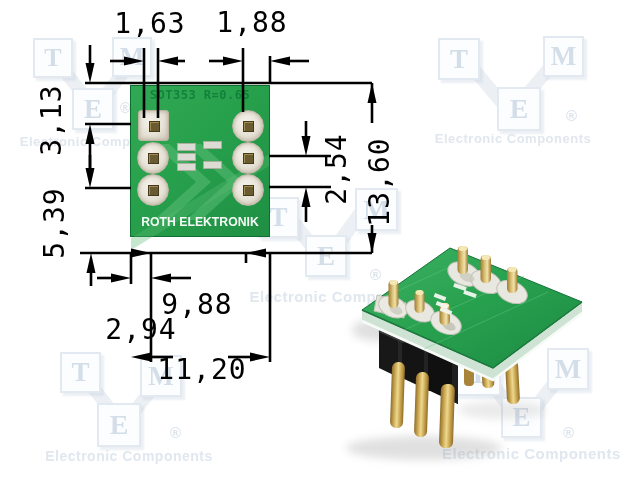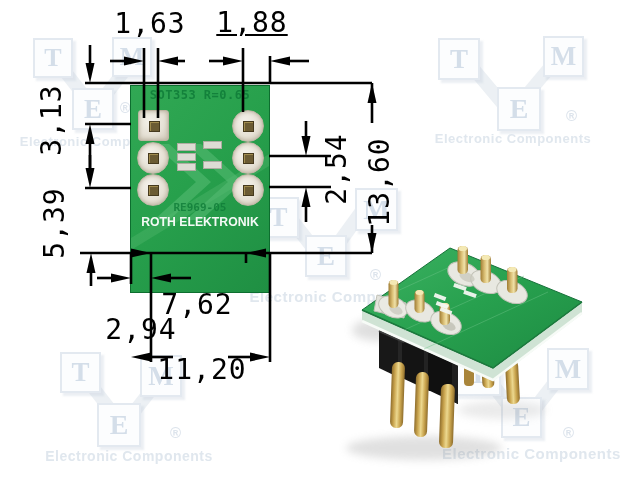--- a/index.html
+++ b/index.html
@@ -11,21 +11,21 @@
   .tme .sq{position:absolute;background:#fcfdfe;border:2px solid #e3e9f0;
            box-shadow:3px 3px 2px rgba(190,200,215,.30);
            display:flex;align-items:center;justify-content:center;
            font-family:"Liberation Serif",serif;font-weight:bold;color:#d4dee9;z-index:2;}
   .tme .vee{position:absolute;background:#ecf0f4;z-index:1;}
   .tme .reg{position:absolute;color:#dde4ec;font-weight:bold;z-index:2;}
   .tme .tag{position:absolute;color:#e0e7ee;font-weight:bold;text-align:center;
             white-space:nowrap;z-index:2;letter-spacing:.5px;}
 
   
-  .pcb{position:absolute;left:130px;top:85px;width:140px;height:208px;
+  .pcb{position:absolute;left:130px;top:85px;width:140px;height:152px;
        background:linear-gradient(135deg,#31a854 0%,#27a04c 45%,#1f8f43 100%);
        border:1px solid #0d6e2f;box-sizing:border-box;z-index:1;}
   .pcb .silk{position:absolute;width:100%;text-align:center;
              font-family:"DejaVu Sans Mono",monospace;font-weight:bold;color:#0f7c38;}
   .pad{position:absolute;width:30px;height:30px;border-radius:50%;
        background:radial-gradient(circle at 40% 35%,#f4f1ea 0%,#e6e1d5 55%,#cfc8b8 100%);
        border:1px solid #bdb5a2;box-shadow:inset 0 0 4px #b5ab99;}
   .pad.square{border-radius:3px;width:29px;height:29px;}
   .chip{position:absolute;left:10px;top:10px;width:9px;height:9px;background:#6b5b33;
         border:1px solid #463a1e;box-shadow:inset 1px 1px 0 #a08b4e;}
@@ -119,21 +119,20 @@
   <div class="pad" style="left:101px;top:88px;">
       <div class="chip"></div>
     </div>
 
   <div class="smd" style="left:46px;top:57px;"></div>
   <div class="smd" style="left:46px;top:67px;"></div>
   <div class="smd" style="left:46px;top:77px;"></div>
   <div class="smd" style="left:72px;top:55px;"></div>
   <div class="smd" style="left:72px;top:75px;"></div>
 
-  <div class="silk" style="top:115px;font-size:11px;opacity:.8;">RE969-05</div>
   <div class="silk" style="top:128px;font-size:13px;color:#ffffff;font-family:'Liberation Sans',sans-serif;transform:scaleX(.94);opacity:.95;">ROTH ELEKTRONIK</div>
 </div>
 
 <svg class="layer" width="640" height="480" viewBox="0 0 640 480">
   <g stroke="#000000" stroke-width="2.6">
     <line x1="85" y1="83" x2="372" y2="83"></line>
     <line x1="80" y1="253" x2="372" y2="253"></line>
     <line x1="85" y1="124" x2="131" y2="124"></line>
     <line x1="85" y1="188" x2="131" y2="188"></line>
     <line x1="269" y1="156" x2="331" y2="156"></line>
@@ -180,26 +179,26 @@
     <polygon points="151,253 131,248.5 131,257.5"></polygon>
     <polygon points="246,253 266,248.5 266,257.5"></polygon>
     <polygon points="131,278 111,273.5 111,282.5"></polygon>
     <polygon points="151,278 171,273.5 171,282.5"></polygon>
     <polygon points="131,357 151,352.5 151,361.5"></polygon>
     <polygon points="270,357 250,352.5 250,361.5"></polygon>
   </g>
 </svg>
 
 <div class="dlab" style="left:85px;top:10px;">1,63</div>
-<div class="dlab" style="left:187px;top:9px;text-decoration:underline;">1,88</div>
+<div class="dlab" style="left:187px;top:9px;">1,88</div>
 <div class="dlab rot" style="left:-13px;top:106px;">3,13</div>
 <div class="dlab rot" style="left:-10px;top:209px;">5,39</div>
 <div class="dlab rot" style="left:272px;top:155px;">2,54</div>
 <div class="dlab rot" style="left:315px;top:168px;">13,60</div>
-<div class="dlab" style="left:132px;top:291px;">7,62</div>
+<div class="dlab" style="left:132px;top:291px;">9,88</div>
 <div class="dlab" style="left:76px;top:316px;">2,94</div>
 <div class="dlab" style="left:137px;top:356px;">11,20</div>
 
 <svg class="layer photo-layer" width="640" height="480" viewBox="0 0 640 480">
   <defs>
     <linearGradient id="gBoard" x1="0" y1="0" x2="1" y2="1">
       <stop offset="0" stop-color="#3cb262"></stop>
         <stop offset=".5" stop-color="#27a04e"></stop>
         <stop offset="1" stop-color="#1d8a42"></stop>
     </linearGradient>

